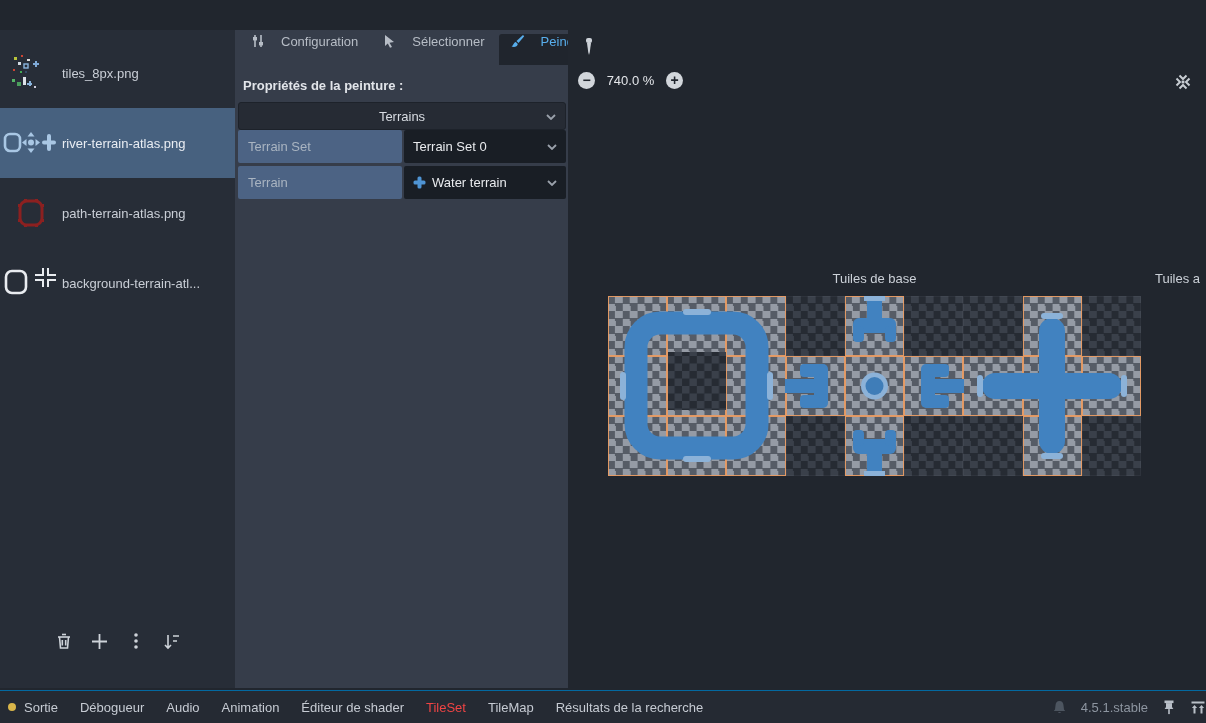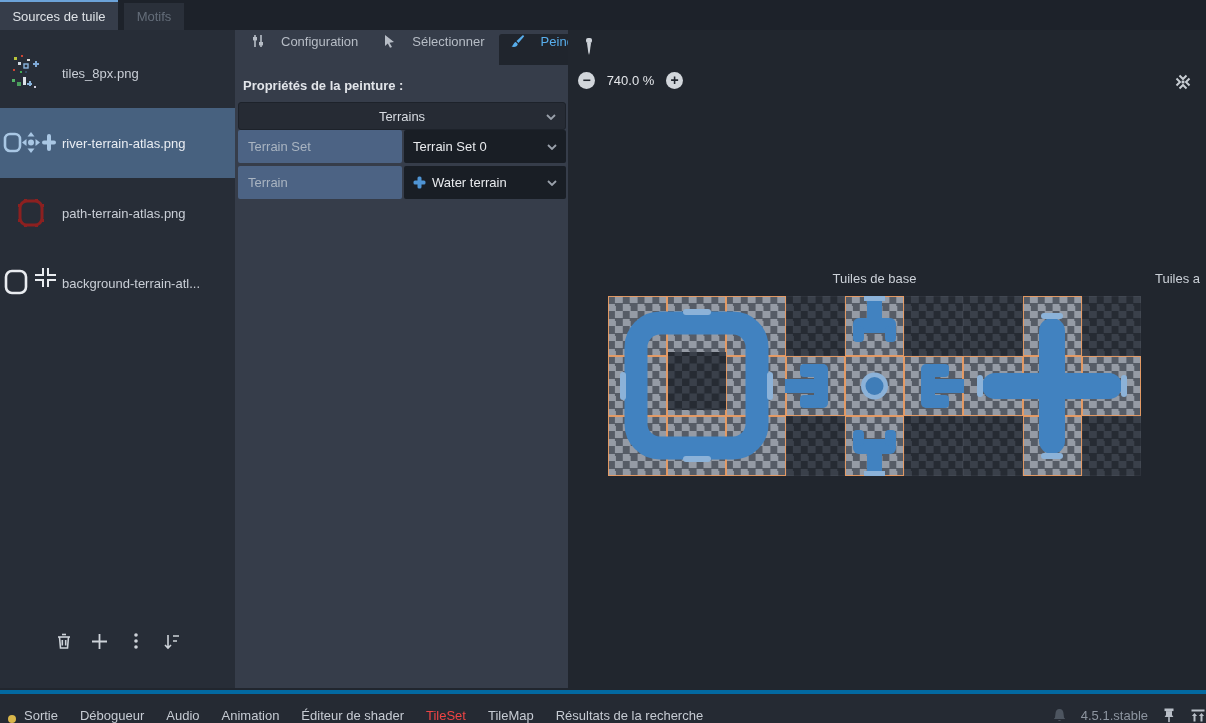--- a/index.html
+++ b/index.html
@@ -61,39 +61,35 @@
   .atlasgrid { position:absolute; inset:0; display:grid;
                grid-template-columns:repeat(9, 59.222px); grid-template-rows:repeat(3, 60px); }
   .tile.lit { background:conic-gradient(#959ba5 0 25%, #565c66 0 50%, #959ba5 0 75%, #565c66 0);
               background-size:14.81px 15px; box-shadow:inset 0 0 0 1px rgba(232,155,99,.95); }
   .tile.dk  { background:conic-gradient(#3a404a 0 25%, #262b33 0 50%, #3a404a 0 75%, #262b33 0);
               background-size:14.81px 15px; box-shadow:inset 0 0 0 1px rgba(180,190,205,.06); }
   .shapes { position:absolute; inset:0; pointer-events:none; }
 
   
   .bottombar { position:absolute; left:0; top:690px; width:1206px; height:33px; background:#252a33;
-               border-top:4px solid #0369a1; display:flex; align-items:flex-end; font-size:13px; }
+               border-top:1px solid #0369a1; display:flex; align-items:center; font-size:13px; }
   .bdot { width:8px; height:8px; border-radius:50%; background:#d9b64a; margin:0 8px 0 8px; flex:0 0 8px; }
   .bitem { padding:0 11px; color:#c6cbd3; white-space:nowrap; }
   .bitem.first { padding-left:0; }
   .bitem.active { color:#ef4444; }
   .bright { margin-left:auto; display:flex; align-items:center; gap:14px; padding-right:0; }
   .version { color:#8d95a0; font-size:13px; }
 
   svg { display:block; }
 </style>
 </head>
 <body>
 
 <div class="stage">
 
-  <div class="topstrip">
-    <div class="toptab active">Sources de tuile</div>
-    <div class="toptab inactive">Motifs</div>
-  </div>
 
   <div class="sidebar">
 
     <div class="srcitem" style="top:8px;">
       <span class="thumb">
         <svg width="40" height="40" viewBox="0 0 40 40">
           <g>
             <rect x="3" y="4" width="3" height="3" fill="#b8c43a"></rect>
             <rect x="10" y="2" width="2" height="2" fill="#cc4433"></rect>
             <rect x="16" y="6" width="3" height="2" fill="#ddd"></rect>

